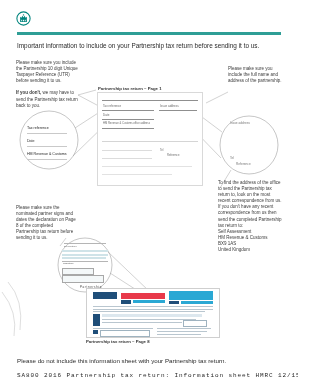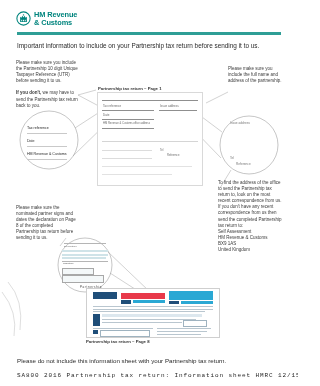--- a/index.html
+++ b/index.html
@@ -99,24 +99,20 @@
   <div class="logo-wrap">
     <svg class="crown" viewBox="0 0 24 24">
       <circle cx="12" cy="12" r="10.6" fill="none" stroke="#00847d" stroke-width="1.7"></circle>
       <rect x="6.6" y="12.6" width="10.8" height="5.0" rx="0.6" fill="#00847d"></rect>
       <path d="M6.6 12.6 L6.6 9.2 L8.6 10.9 L10.3 7.6 L12 10.4 L13.7 7.6 L15.4 10.9 L17.4 9.2 L17.4 12.6 Z" fill="#00847d"></path>
       <circle cx="12" cy="6.2" r="1.15" fill="#00847d"></circle>
       <rect x="8.4" y="14.1" width="1.5" height="2.4" fill="#ffffff"></rect>
       <rect x="11.2" y="14.1" width="1.5" height="2.4" fill="#ffffff"></rect>
       <rect x="14.0" y="14.1" width="1.5" height="2.4" fill="#ffffff"></rect>
     </svg>
-    <div class="logo-text">
-      <span>HM Revenue</span>
-      <span>&amp; Customs</span>
-    </div>
   </div>
 
   <div class="rule"></div>
 
   <div class="intro">Important information to include on your Partnership tax return before sending it to us.</div>
 
   <svg class="art" viewBox="0 0 298 386">
 
     <circle cx="49" cy="140" r="29" fill="#ffffff" stroke="#8c8c8c" stroke-width="0.5"></circle>
 

